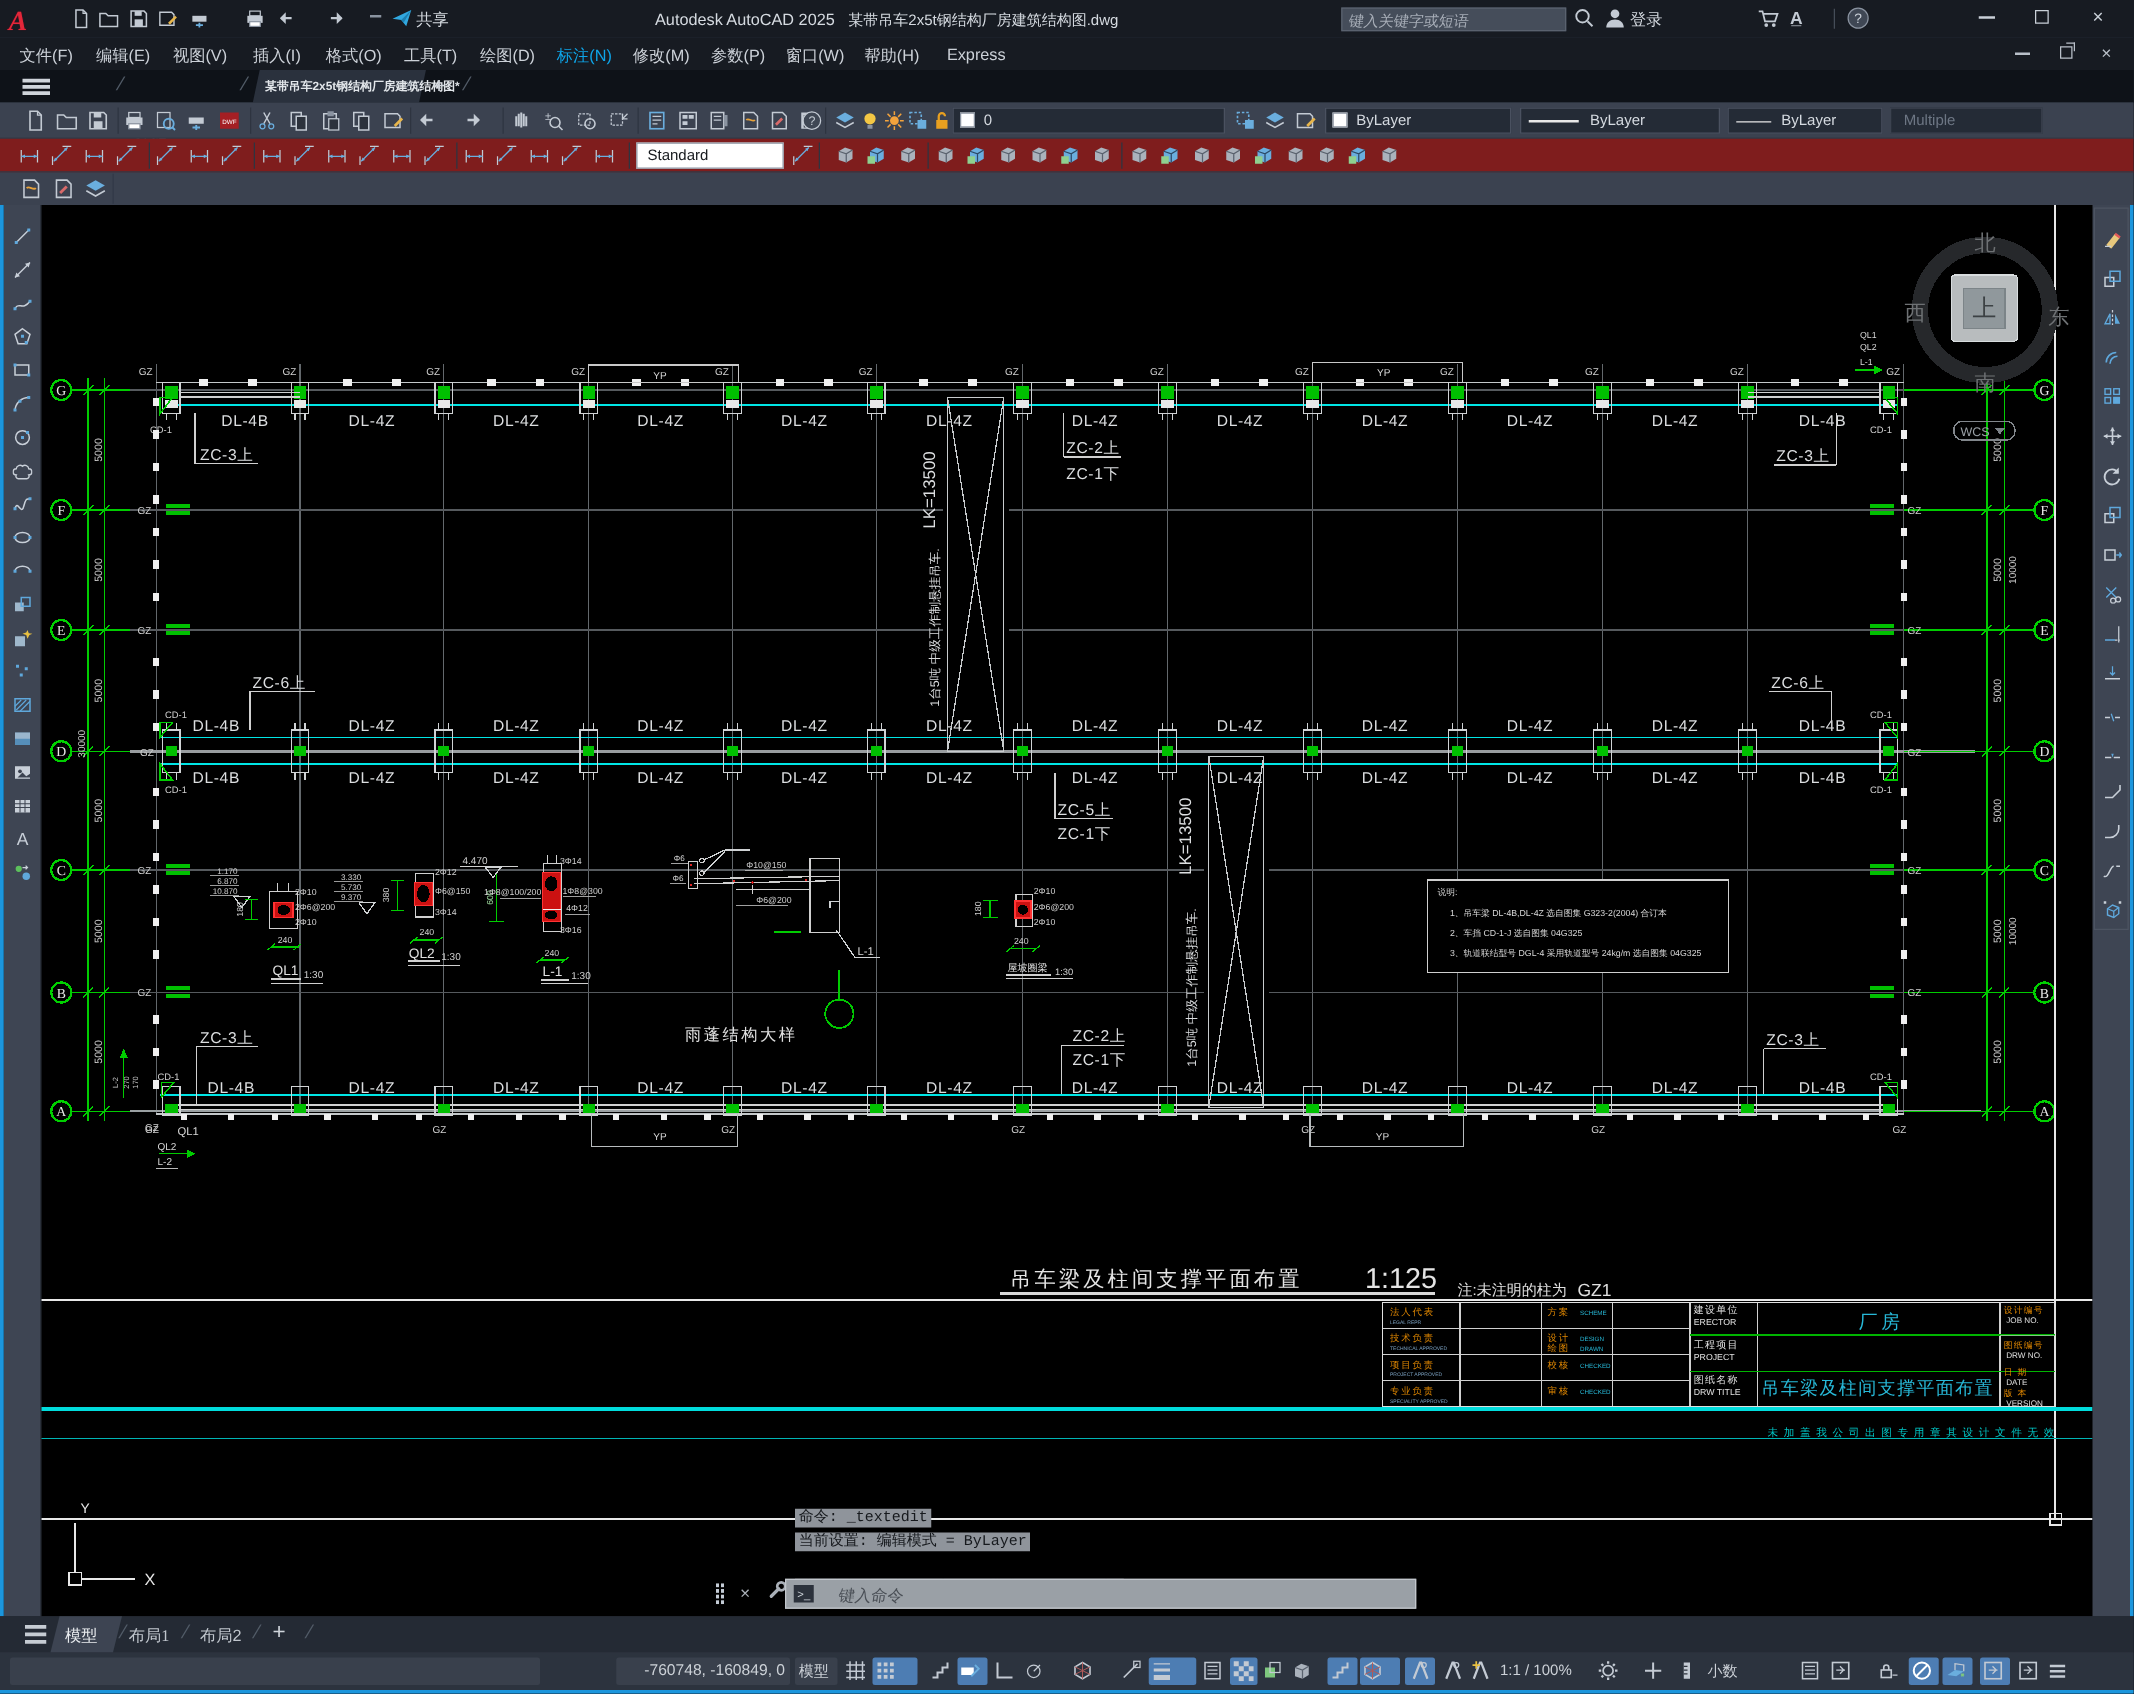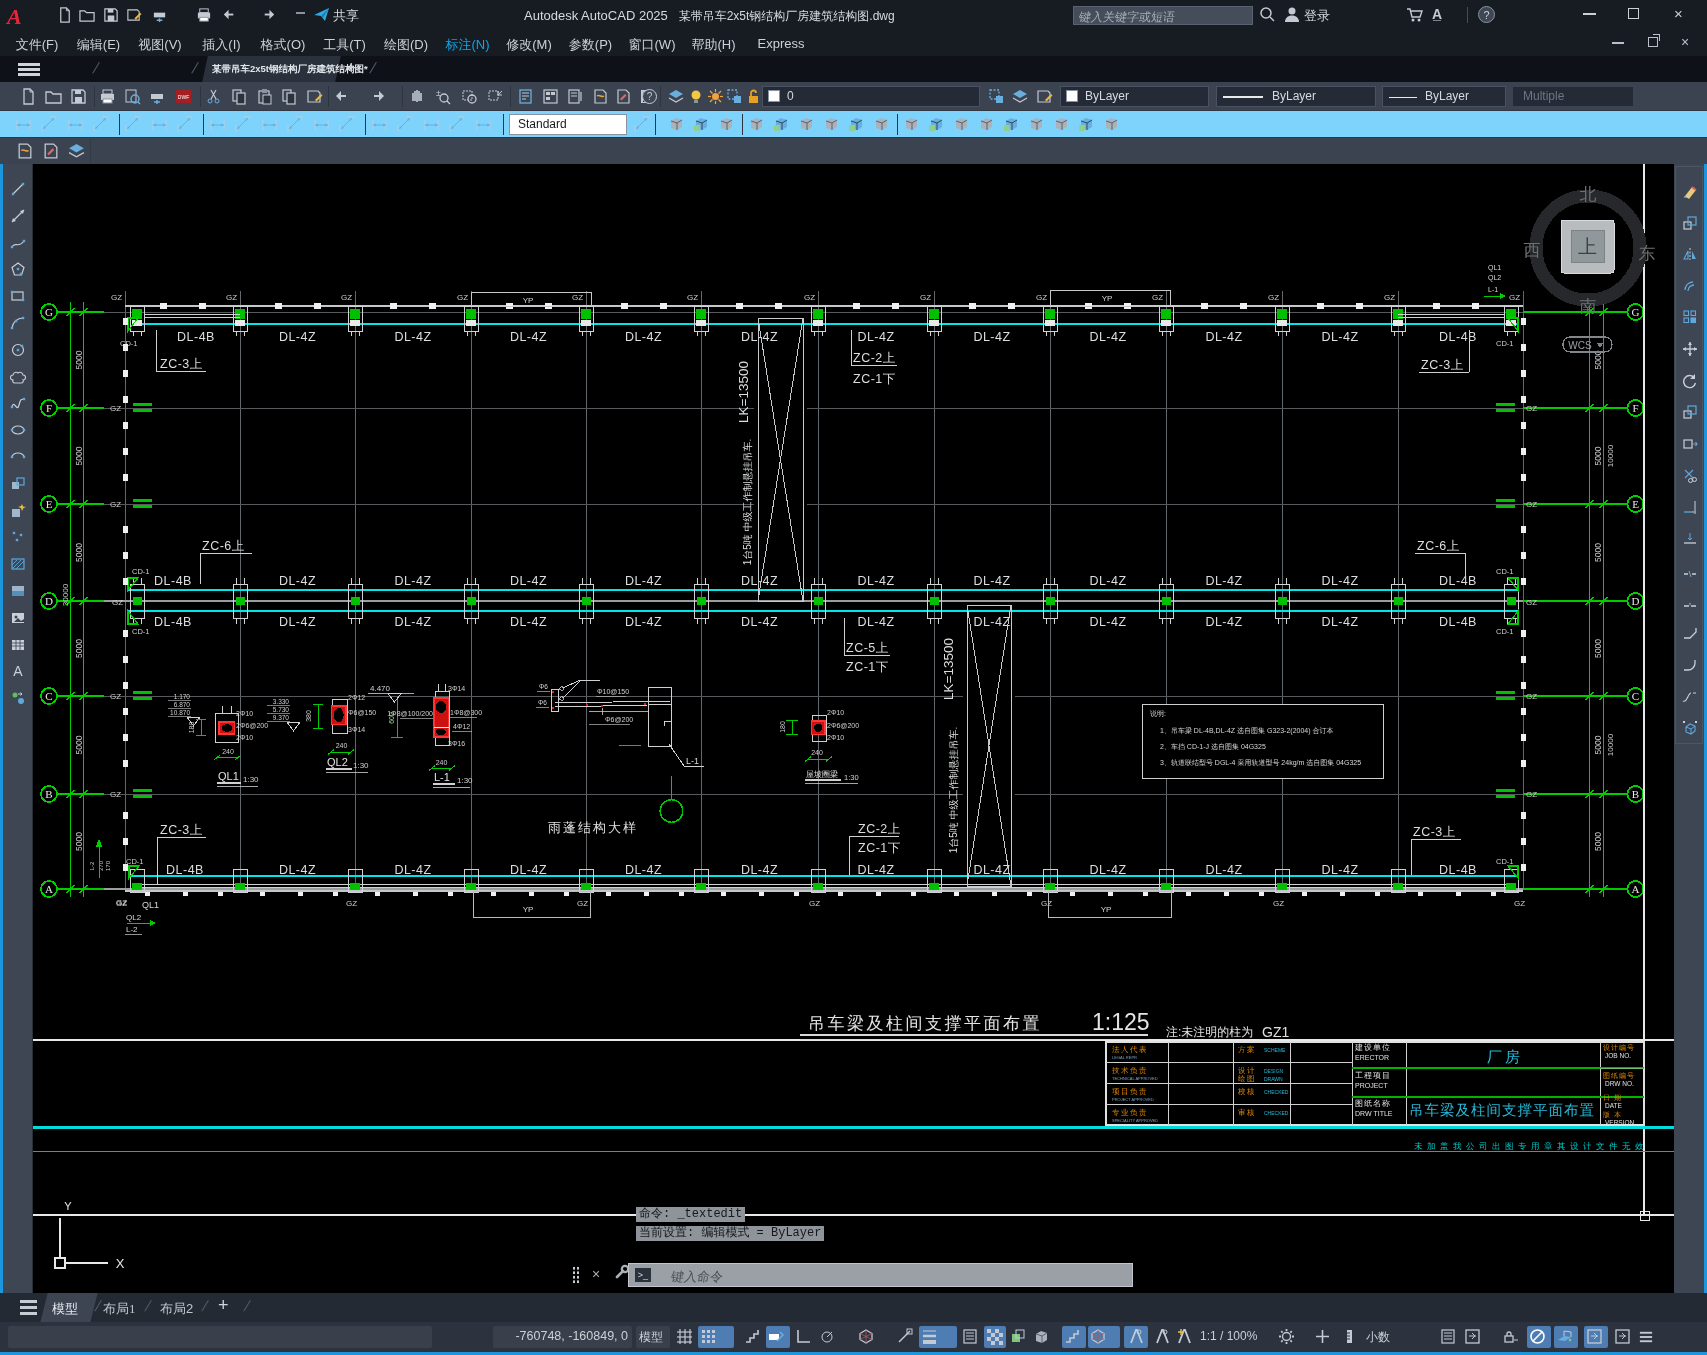--- a/index.html
+++ b/index.html
@@ -2,21 +2,21 @@
 <html><head><meta charset="utf-8"><title>AutoCAD</title><style>
 *{margin:0;padding:0;box-sizing:border-box}
 html,body{width:1707px;height:1355px;overflow:hidden;background:#000;
   font-family:"Liberation Sans",sans-serif;}
 #app{position:relative;width:1707px;height:1355px;background:#2c333e;}
 .abs{position:absolute;}
 #titlebar{left:0;top:0;width:1707px;height:30px;background:#171b22;}
 #menubar{left:0;top:30px;width:1707px;height:26px;background:#171b22;}
 #tabbar{left:0;top:56px;width:1707px;height:26px;background:#0e1218;}
 #tb1{left:0;top:82px;width:1707px;height:29px;background:#3b4250;border-bottom:1px solid #313845;}
-#tb2{left:0;top:111px;width:1707px;height:27px;background:#7dd3fc;border-bottom:1px solid #313845;}
+#tb2{left:0;top:111px;width:1707px;height:27px;background:#7f1d1d;border-bottom:1px solid #313845;}
 #tb3{left:0;top:138px;width:1707px;height:26px;background:#3b4250;}
 #main{left:0;top:164px;width:1707px;height:1129px;background:#000;}
 #lpal{left:3px;top:0;width:30px;height:1129px;background:#3e4553;border-right:1px solid #2a303a;}
 #rpalbg{left:1674px;top:0;width:30px;height:1129px;background:#3e4553;}
 #rpal{left:1675px;top:2px;width:28px;height:578px;background:#3e4553;border:1px solid #4d5462;}
 #bluestrip_l{left:0;top:164px;width:3px;height:1188px;background:#1c96dd;}
 #bluestrip_r{left:1704px;top:164px;width:3px;height:1188px;background:#1c96dd;}
 #bluestrip_b{left:0;top:1352px;width:1707px;height:3px;background:#1c96dd;}
 #canvas{left:33px;top:0;width:1641px;height:1129px;background:#000;}
 #laytabs{left:0;top:1293px;width:1707px;height:29px;background:#242a34;}

